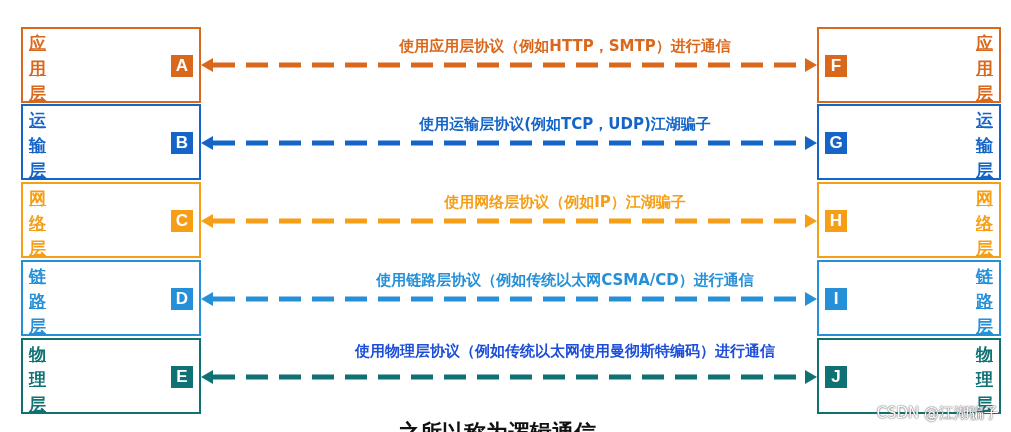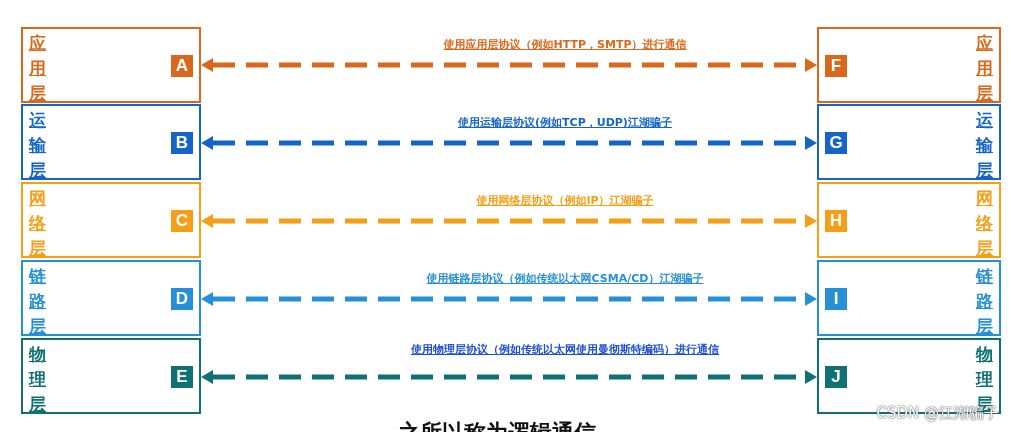--- a/index.html
+++ b/index.html
@@ -5,21 +5,21 @@
   html,body{margin:0;padding:0;}
   body{width:1011px;height:432px;background:#fff;position:relative;overflow:hidden;font-family:"DejaVu Sans","Liberation Sans",sans-serif;}
   .box{position:absolute;box-sizing:border-box;border:2px solid;background:#fff;}
   .box .name{position:absolute;top:2px;font-weight:bold;font-size:17px;line-height:25px;width:20px;word-break:break-all;text-decoration:underline;}
   .left .name{left:6px;text-align:left;}
   .right .name{right:6px;text-align:right;}
   .tag{position:absolute;width:22px;height:22px;color:#fff;font-weight:bold;font-size:17px;line-height:22px;text-align:center;font-family:"Liberation Sans",sans-serif;}
   .left .tag{right:6px;top:26px;}
   .right .tag{left:6px;top:26px;}
   .line{position:absolute;left:201px;width:616px;height:20px;}
-  .label{position:absolute;left:201px;width:728px;text-align:center;font-weight:bold;font-size:11px;white-space:nowrap;text-decoration:underline;}
+  .label{position:absolute;left:201px;width:728px;text-align:center;font-weight:bold;font-size:15px;white-space:nowrap;}
   .subtitle{position:absolute;left:398px;top:418px;font-size:22px;color:#111;font-weight:bold;white-space:nowrap;}
   .wm{position:absolute;right:12px;top:404px;font-size:15px;color:#fff;text-shadow:0 0 2px #666,0 0 1px #444;white-space:nowrap;margin-left:32px;}
 </style>
 </head>
 <body>
 
 <div id="diagram">
 
   <div class="box left" style="left:21px;top:27px;width:180px;height:76px;border-color:#D9681C;">
     <div class="name" style="color:#D9681C">应用层</div>
@@ -73,21 +73,21 @@
     </svg>
 
   <div class="box left" style="left:21px;top:260px;width:180px;height:76px;border-color:#2590D8;">
     <div class="name" style="color:#2590D8">链路层</div>
     <div class="tag" style="background:#2590D8">D</div>
   </div>
   <div class="box right" style="left:817px;top:260px;width:184px;height:76px;border-color:#2590D8;">
     <div class="name" style="color:#2590D8">链路层</div>
     <div class="tag" style="background:#2590D8">I</div>
   </div>
-  <div class="label" style="top:271px;color:#2590D8">使用链路层协议（例如传统以太网CSMA/CD）江湖骗子</div>
+  <div class="label" style="top:271px;color:#2590D8">使用链路层协议（例如传统以太网CSMA/CD）进行通信</div>
   <svg class="line" style="top:289px" viewBox="0 0 616 20">
       <g fill="#2590D8" stroke="#2590D8">
         <polygon points="0,10 12,3 12,17" stroke="none"></polygon>
         <line x1="12" y1="10" x2="604" y2="10" stroke-width="5" stroke-dasharray="22,11"></line>
         <polygon points="616,10 604,3 604,17" stroke="none"></polygon>
       </g>
     </svg>
 
   <div class="box left" style="left:21px;top:338px;width:180px;height:76px;border-color:#0F7173;">
     <div class="name" style="color:#0F7173">物理层</div>

